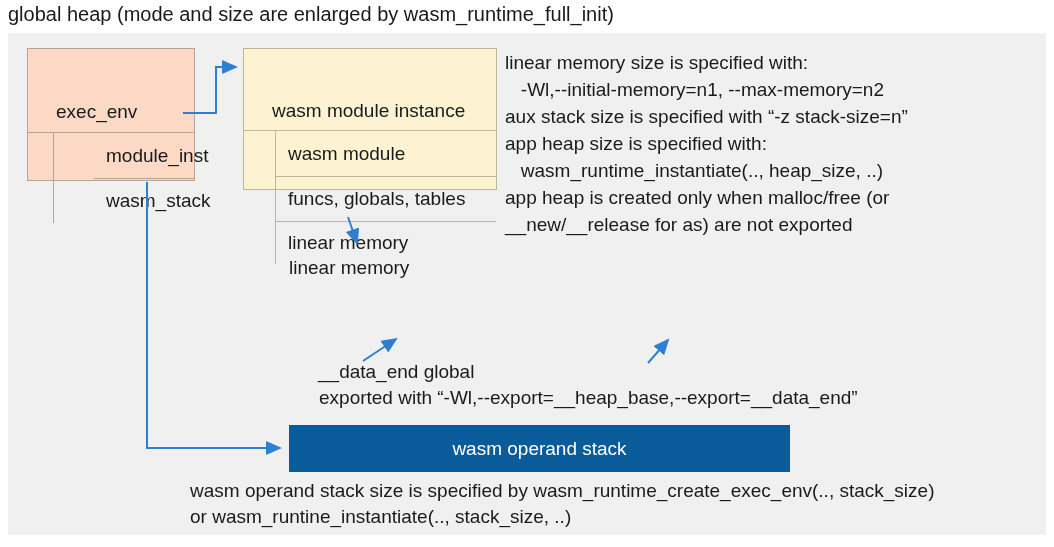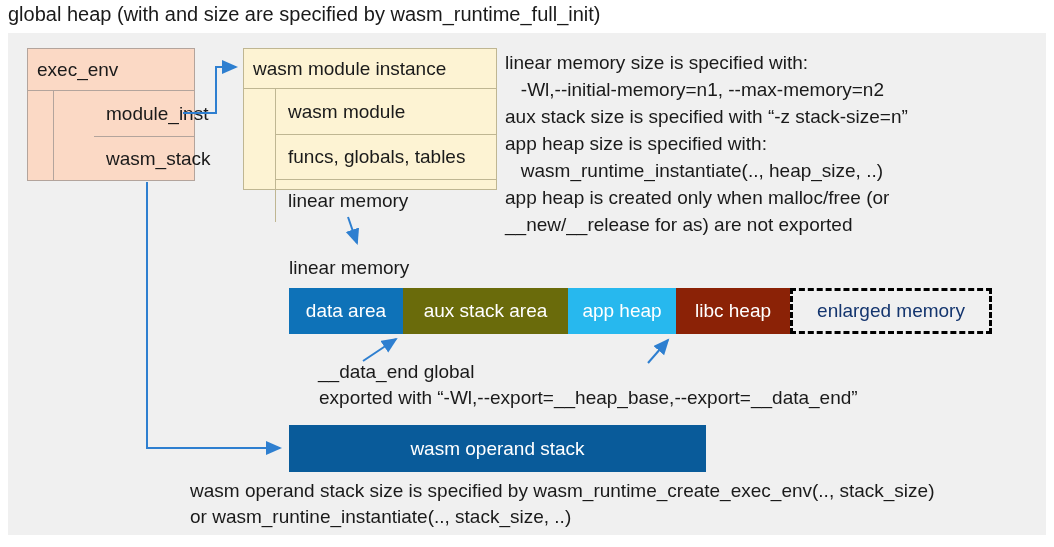--- a/index.html
+++ b/index.html
@@ -4,21 +4,21 @@
 <style>
   html,body{margin:0;padding:0;background:#ffffff;}
   #canvas{
     position:relative;width:1054px;height:547px;overflow:hidden;
     font-family:"Liberation Sans",sans-serif;color:#1a1a1a;background:#ffffff;
   }
   .abs{position:absolute;}
   #title{left:8px;top:3px;font-size:20px;white-space:pre;}
   #panel{left:8px;top:33px;width:1038px;height:502px;background:var(--panel-bg,#f0f0f0);}
   .box{position:absolute;box-sizing:border-box;border:1px solid var(--bc);font-size:19px;}
-  .box .hdr{display:flex;align-items:center;padding-left:9px;border-bottom:1px solid var(--bc);box-sizing:border-box;}
+  .box .hdr{display:flex;align-items:center;padding-left:28px;border-bottom:1px solid var(--bc);box-sizing:border-box;margin-top:42px;}
   .box .inner{border-left:1px solid var(--bc);box-sizing:border-box;}
   .box .row{display:flex;align-items:center;padding-left:12px;box-sizing:border-box;}
   .box .row + .row{border-top:1px solid var(--bc);}
   .pink{background:var(--pink-fill);--bc:var(--pink-border);}
   .cream{background:var(--cream-fill);--bc:var(--cream-border);}
   .notes{position:absolute;font-size:19px;}
   .nline{white-space:pre;line-height:27px;}
   #notes-bottom .nline{line-height:26px;}
   .lm-label{position:absolute;font-size:19px;white-space:pre;}
   .membar{position:absolute;display:flex;align-items:stretch;}
@@ -29,21 +29,21 @@
   .ann{position:absolute;font-size:19px;white-space:pre;}
   .arrows{position:absolute;left:0;top:0;pointer-events:none;}
   .arrow{fill:none;stroke:var(--arrow-blue);stroke-width:2;}
   #ah-path{fill:var(--arrow-blue);}
 </style>
 </head>
 <body>
 
 <div id="canvas" style="--panel-bg: #f0f0f0; --pink-fill: #fbd9c5; --pink-border: #b3a49c; --cream-fill: #fdf3d3; --cream-border: #bfb692; --arrow-blue: #2e7fd0; --operand-blue: #095b9a;">
 
-  <div class="abs" id="title">global heap (with and size are specified by wasm_runtime_full_init)</div>
+  <div class="abs" id="title">global heap (mode and size are enlarged by wasm_runtime_full_init)</div>
 
   <div class="abs" id="panel"></div>
 
   <div class="box pink" style="left:27px;top:48px;width:168px;height:133px;">
     <div class="hdr" style="height:42px;">exec_env</div>
     <div class="inner" style="margin-left:25px;height:90px;padding-left:40px;">
       <div class="row" style="height:45px;">module_inst</div>
       <div class="row" style="height:45px;">wasm_stack</div>
     </div>
   </div>
@@ -62,32 +62,25 @@
     <div class="nline">   -Wl,--initial-memory=n1, --max-memory=n2</div>
     <div class="nline">aux stack size is specified with “-z stack-size=n”</div>
     <div class="nline">app heap size is specified with:</div>
     <div class="nline">   wasm_runtime_instantiate(.., heap_size, ..)</div>
     <div class="nline">app heap is created only when malloc/free (or</div>
     <div class="nline">__new/__release for as) are not exported</div>
   </div>
 
   <div class="lm-label" style="left:289px;top:257px;">linear memory</div>
 
-  <div class="membar" id="membar" style="left:289px;top:288px;height:46px;">
-      <div class="seg" style="width: 114px; background: rgb(14, 114, 184); color: rgb(255, 255, 255);">data area</div>
-      <div class="seg" style="width: 165px; background: rgb(106, 107, 11); color: rgb(255, 255, 255);">aux stack area</div>
-      <div class="seg" style="width: 108px; background: rgb(39, 184, 238); color: rgb(255, 255, 255);">app heap</div>
-      <div class="seg" style="width: 114px; background: rgb(139, 34, 6); color: rgb(255, 255, 255);">libc heap</div>
-      <div class="seg dashed" style="width: 202px; color: rgb(20, 53, 110);">enlarged memory</div>
-    </div>
 
   <div class="ann" style="left:318px;top:361px;">__data_end global</div>
   <div class="ann" style="left:295px;top:387px;margin-left:24px;">exported with “-Wl,--export=__heap_base,--export=__data_end”</div>
 
-  <div id="operand-bar" style="left:289px;top:425px;width:417px;height:47px;">wasm operand stack</div>
+  <div id="operand-bar" style="left:289px;top:425px;width:501px;height:47px;">wasm operand stack</div>
 
   <div class="notes" id="notes-bottom" style="left:190px;top:478px;">
     <div class="nline">wasm operand stack size is specified by wasm_runtime_create_exec_env(.., stack_size)</div>
     <div class="nline">or wasm_runtine_instantiate(.., stack_size, ..)</div>
   </div>
 
   <svg class="arrows" width="1054" height="547" viewBox="0 0 1054 547">
     <defs>
       <marker id="ah" markerWidth="9" markerHeight="8" refX="7" refY="3.5" orient="auto">
         <path id="ah-path" d="M0,0 L8,3.5 L0,7 z"></path>

